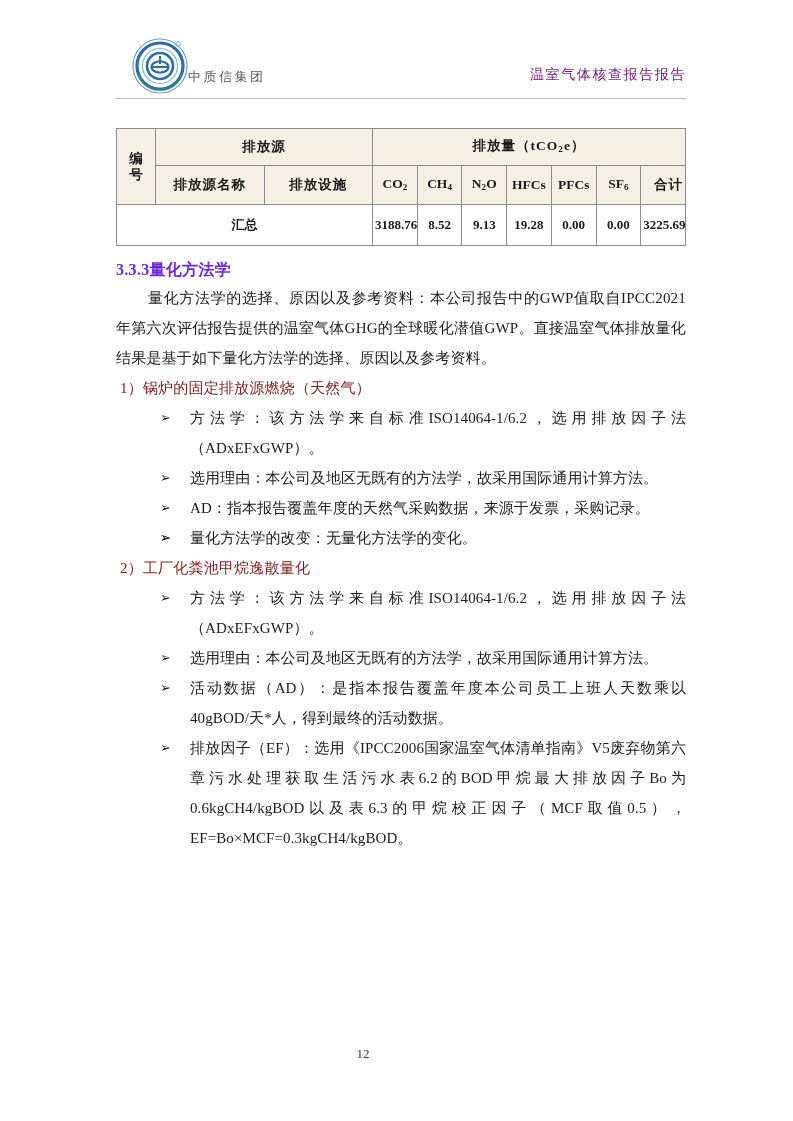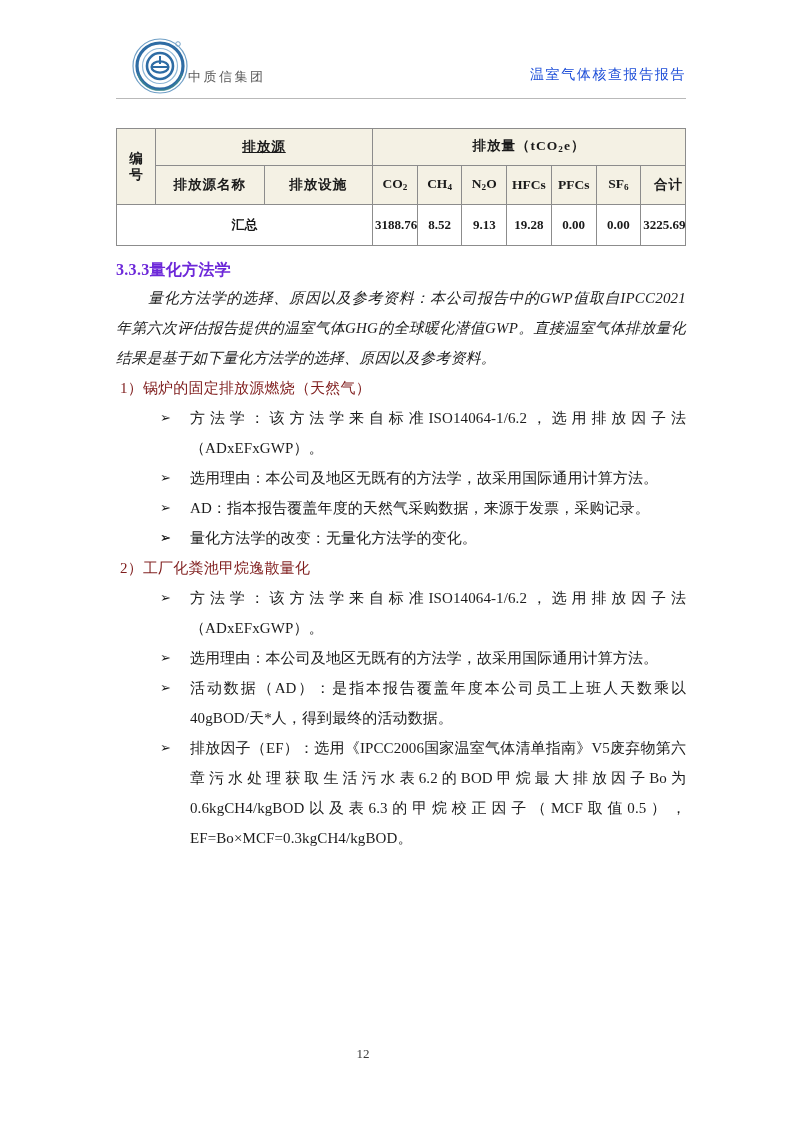--- a/index.html
+++ b/index.html
@@ -49,21 +49,21 @@
     color: #5a5a5a;
     white-space: nowrap;
   }
   .doc-title {
     position: absolute;
     right: 0;
     top: 34px;
     font-family: Liberation Serif, serif;
     font-size: 14px;
     letter-spacing: 1.6px;
-    color: #1d4ed8;
+    color: #701a75;
     white-space: nowrap;
   }
   .header-rule {
     position: absolute;
     left: 0;
     right: 0;
     top: 66px;
     height: 1px;
     background: #b9b9b9;
   }
@@ -122,21 +122,21 @@
     letter-spacing: 0.3px;
   }
   .para {
     font-size: 15px;
     line-height: 30px;
     color: #1b1b1b;
     margin: 0;
     text-align: justify;
     letter-spacing: 0.2px;
   }
-  .para.indent { text-indent: 32px; font-style: italic; }
+  .para.indent { text-indent: 32px; }
 
   .num-item {
     font-size: 15px;
     line-height: 30px;
     color: #7f1d1d;
     margin: 0;
     padding-left: 4px;
     letter-spacing: 0.2px;
   }
 
@@ -202,21 +202,21 @@
       <span class="header-rule"></span>
     </div>
 
     <table class="emission-table">
       <tbody>
         <tr class="row-head-top">
           <td class="hdr hdr-ch no-cell" rowspan="2">
             <span>编</span>
             <span>号</span>
           </td>
-          <td class="hdr hdr-ch" colspan="2" style="width:212px;text-decoration:underline;">排放源</td>
+          <td class="hdr hdr-ch" colspan="2" style="width:212px;">排放源</td>
           <td class="hdr hdr-ch" colspan="7">排放量（tCO<sub>2</sub>e）</td>
         </tr>
 
         <tr class="row-head-sub">
           <td class="hdr hdr-ch" style="width:106px;">排放源名称</td>
           <td class="hdr hdr-ch" style="width:106px;">排放设施</td>
           <td class="hdr" style="width:64px;">CO<sub>2</sub></td>
           <td class="hdr" style="width:41px;">CH<sub>4</sub></td>
           <td class="hdr" style="width:41px;">N<sub>2</sub>O</td>
           <td class="hdr" style="width:60px;">HFCs</td>

